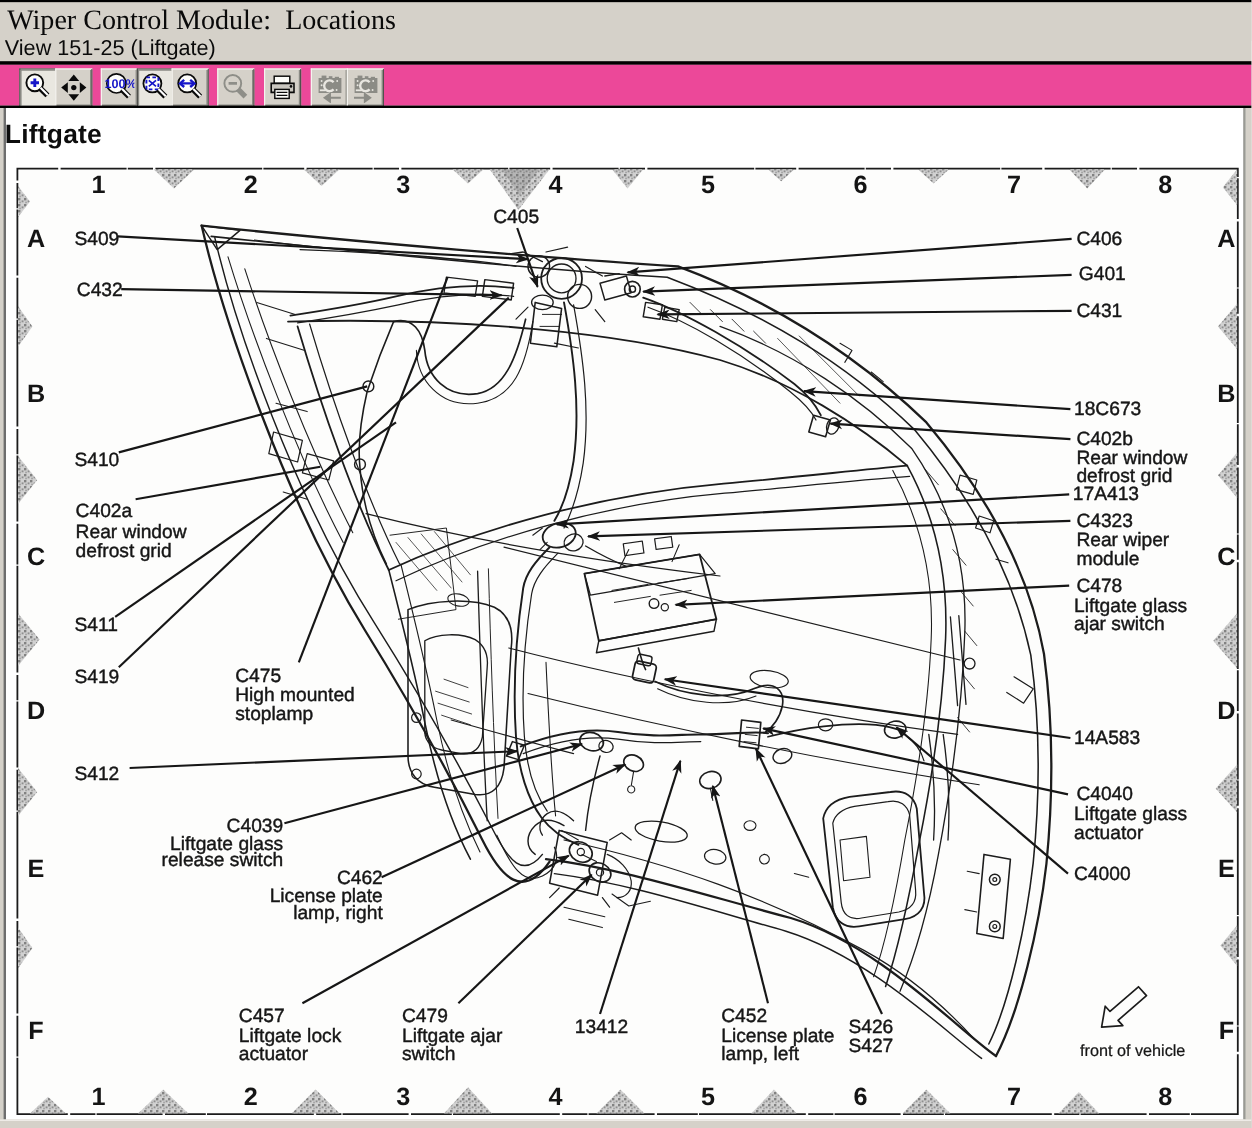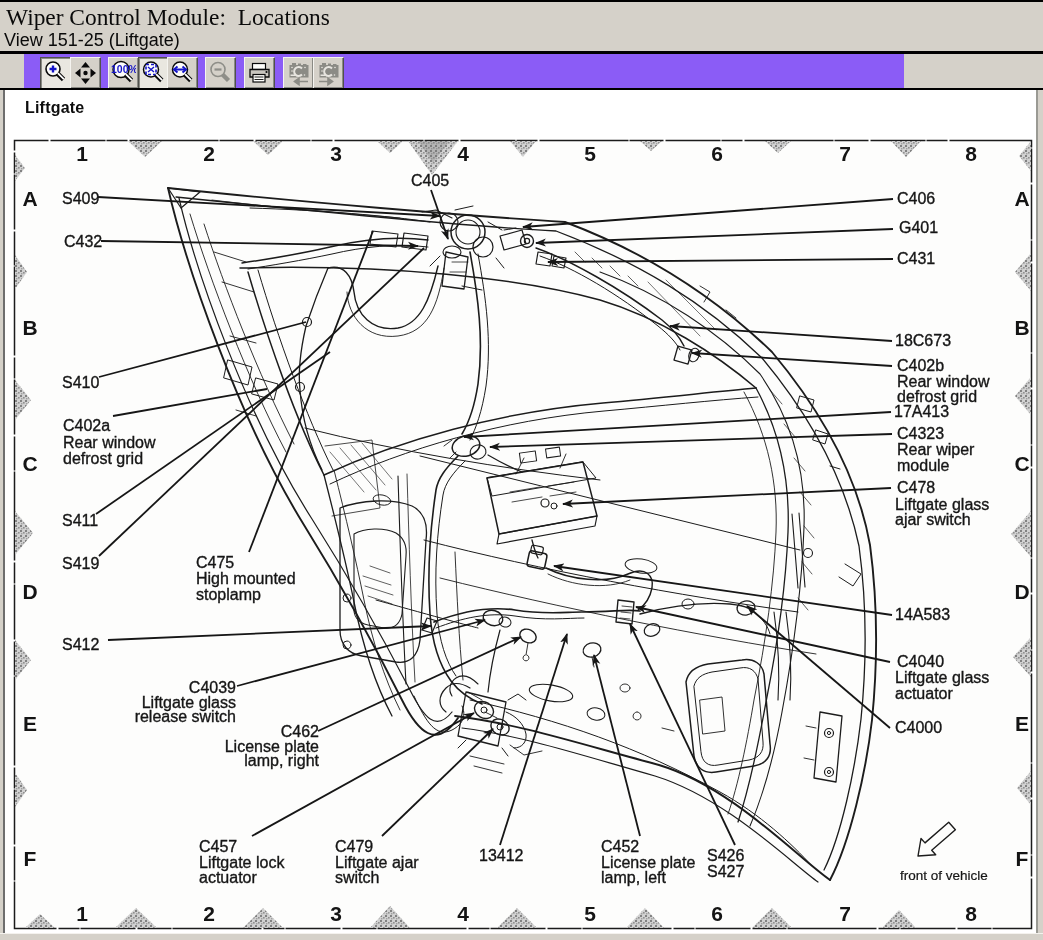--- a/index.html
+++ b/index.html
@@ -2,38 +2,38 @@
 <html><head>
 <meta charset="utf-8">
 <style>
   html,body{margin:0;padding:0;}
   body{width:1043px;height:940px;position:relative;background:#d5d1c9;font-family:"Liberation Sans",sans-serif;overflow:hidden;}
   #topline{position:absolute;left:0;top:0;width:1043px;height:2px;background:#000;}
   #hdr{position:absolute;left:0;top:2px;width:1043px;height:32px;background:#d5d1c9;}
   #hdr .t1{position:absolute;left:6px;top:2px;font-family:"Liberation Serif",serif;font-size:23.4px;color:#0a0a0a;white-space:pre;}
   #hdr .t2{position:absolute;left:4px;top:28px;font-family:Liberation Sans, sans-serif;font-size:18px;color:#0a0a0a;}
   #sep1{position:absolute;left:0;top:51px;width:1043px;height:3px;background:#000;}
-  #tbar{position:absolute;left:0;top:54px;width:880px;height:34px;background:#8b5cf6;margin-left:24px;}
+  #tbar{position:absolute;left:0;top:54px;width:1043px;height:34px;background:#ec4899;}
   #sep2{position:absolute;left:0;top:88px;width:1043px;height:2px;background:#000;}
   #content{position:absolute;left:5px;top:90px;width:1033px;height:843px;background:#ffffff;}
   #lbord{position:absolute;left:0px;top:90px;width:3px;height:850px;background:#d5d1c9;}
   #lbord2{position:absolute;left:3px;top:90px;width:2px;height:843px;background:#6e6e6e;}
   #rbord{position:absolute;left:1038px;top:90px;width:5px;height:850px;background:#d5d1c9;}
   #rbord2{position:absolute;left:1036px;top:90px;width:2px;height:843px;background:#9a9a94;}
   #botbar{position:absolute;left:0;top:933px;width:1043px;height:7px;background:#d5d1c9;border-top:1px solid #f4f2ee;}
   .btn{position:absolute;top:3px;width:29px;height:30px;background:#d5d1c9;
        border-top:1px solid #f5f4f0;border-left:1px solid #f5f4f0;
        border-right:1px solid #50504c;border-bottom:1px solid #50504c;
        box-shadow:inset -1px -1px 0 #8a8a84;}
   .btn.on{background:#e9e7e0;border-top:1px solid #50504c;border-left:1px solid #50504c;
        border-right:1px solid #f5f4f0;border-bottom:1px solid #f5f4f0;
        box-shadow:inset 1px 1px 0 #8a8a84;}
   .btn svg{position:absolute;left:2px;top:2px;}
   #dwg{position:absolute;left:0;top:130px;}
-  #lg{position:absolute;left:25px;top:99px;font-size:16px;font-weight:bold;color:#0d0d0d;letter-spacing:0.2px;}
+  #lg{position:absolute;left:4px;top:99px;font-size:22px;font-weight:bold;color:#0d0d0d;letter-spacing:0.2px;}
 </style>
 </head>
 <body>
 <div id="topline"></div>
 <div id="hdr">
   <div class="t1">Wiper Control Module:  Locations</div>
   <div class="t2">View 151-25 (Liftgate)</div>
 </div>
 <div id="sep1"></div>
 <div id="tbar">

